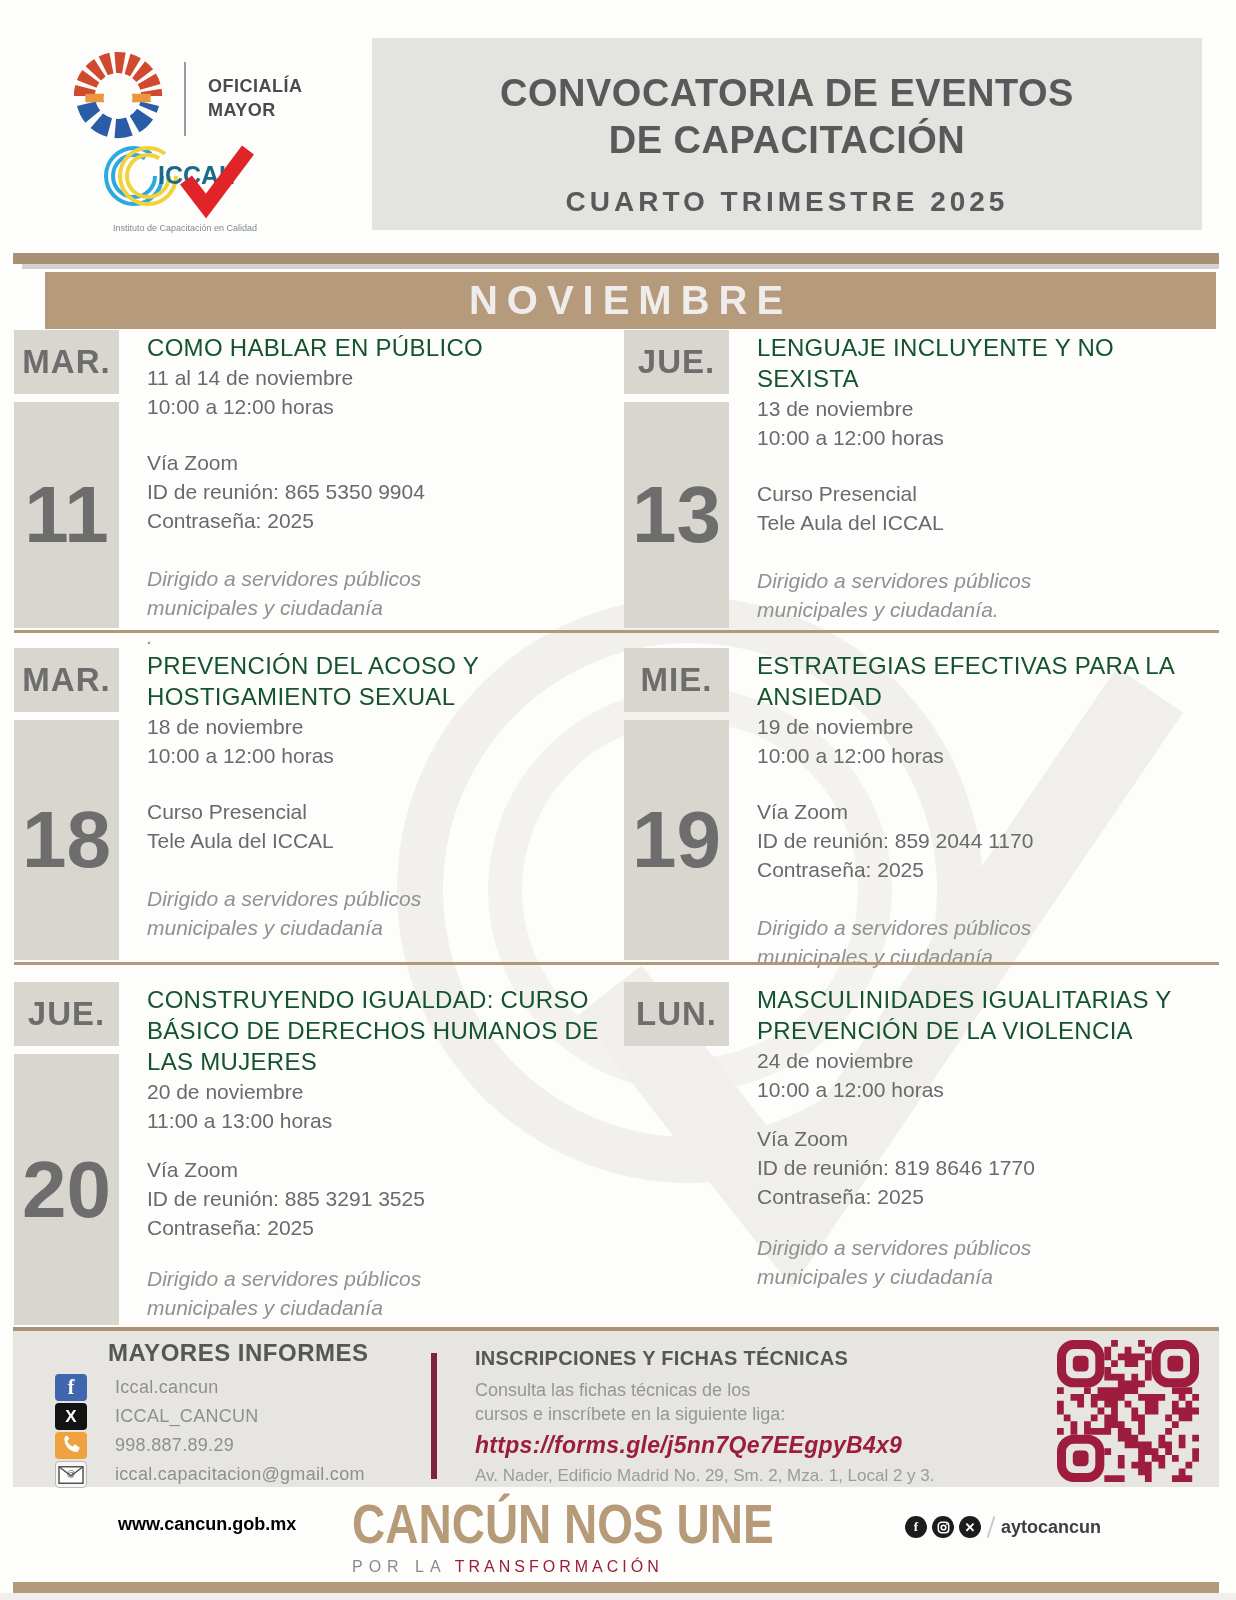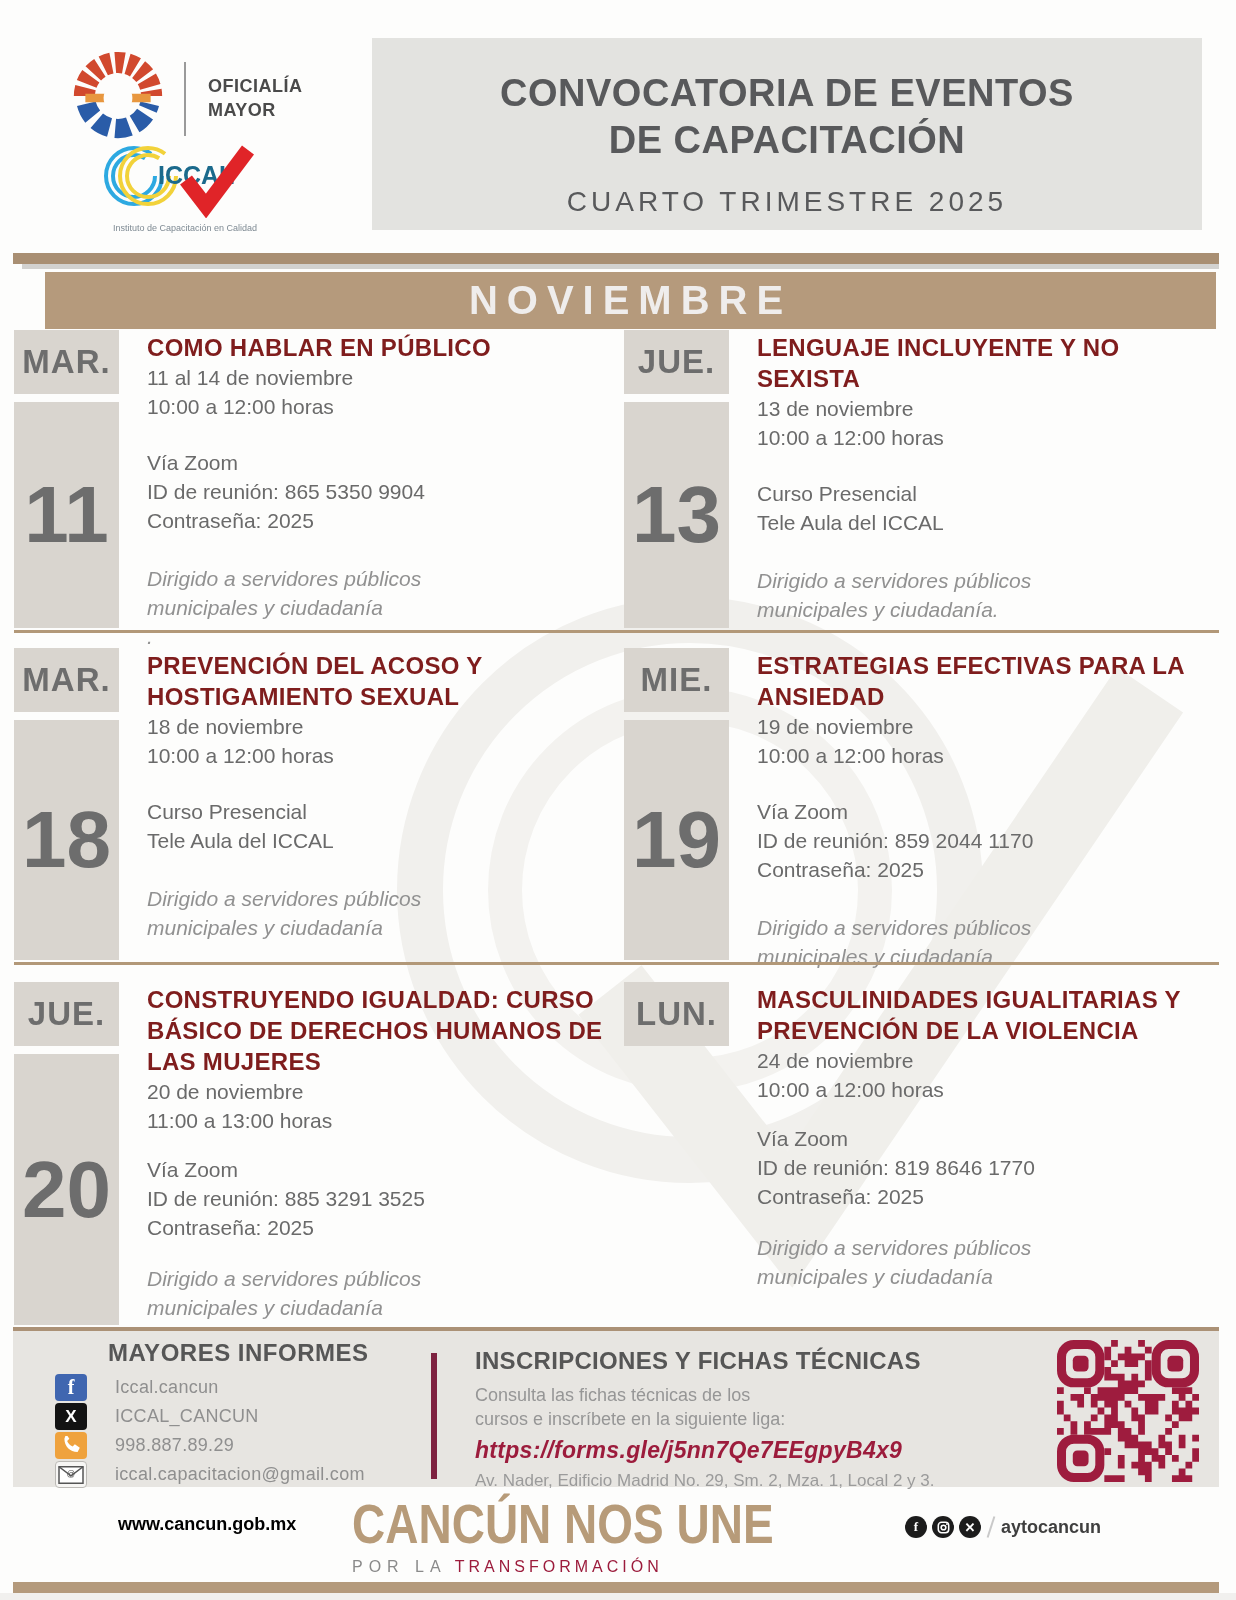--- a/index.html
+++ b/index.html
@@ -9,60 +9,60 @@
   .sun-logo{position:absolute;left:70px;top:50px;width:96px;height:96px;}
   .v-divider{position:absolute;left:184px;top:62px;width:2px;height:74px;background:#9a9a9a;}
   .org-text{position:absolute;left:208px;top:74px;font-size:18px;font-weight:700;color:#4a4a4a;
             line-height:24px;letter-spacing:.5px;}
   .iccal-logo{position:absolute;left:100px;top:140px;width:170px;text-align:center;}
   .iccal-caption{font-size:9px;color:#7e8a93;margin-top:1px;}
   .title-box{position:absolute;left:372px;top:38px;width:830px;height:192px;background:#e3e3e0;
              text-align:center;}
   .title-main{margin-top:32px;font-size:38px;font-weight:700;color:#58595b;line-height:47px;
               letter-spacing:.5px;}
-  .title-sub{margin-top:22px;font-size:28px;font-weight:400;color:#58595b;letter-spacing:4px;}
+  .title-sub{margin-top:22px;font-size:28px;font-weight:700;color:#58595b;letter-spacing:4px;}
   
   .thin-bar{position:absolute;left:13px;top:253px;width:1206px;height:11px;background:#a98f73;}
   .thin-bar-shadow{position:absolute;left:22px;top:264px;width:1197px;height:5px;background:#d2d1cf;}
   .month-banner{position:absolute;left:45px;top:272px;width:1171px;height:57px;background:#b59a7c;
                 display:flex;align-items:center;justify-content:center;}
   .month-banner span{color:#efedec;font-size:40px;font-weight:700;letter-spacing:9px;}
   .sep{position:absolute;left:14px;width:1205px;height:3px;background:#b29878;}
   
   .watermark{position:absolute;left:360px;top:560px;width:880px;height:790px;pointer-events:none;}
   
   .row-col{position:absolute;display:flex;}
   .daycol{display:flex;flex-direction:column;width:105px;flex:0 0 105px;margin-right:28px;}
   .day-abbr{height:64px;background:#d9d5cf;display:flex;align-items:center;justify-content:center;
             font-size:33px;font-weight:700;color:#6d6d6d;letter-spacing:1px;}
   .day-num{flex:1;margin-top:8px;background:#d9d5cf;display:flex;align-items:center;justify-content:center;
            font-size:80px;font-weight:700;color:#6d6d6d;}
   .details{flex:1;padding-top:2px;}
-  .etitle{font-size:24px;font-weight:700;color:#7f1d1d;line-height:31px;letter-spacing:.3px;}
+  .etitle{font-size:24px;font-weight:400;color:#14532d;line-height:31px;letter-spacing:.3px;}
   .eline{font-size:21px;color:#6a6a6a;line-height:29px;}
   .eloc{margin-top:27px;}
   .eaud{margin-top:29px;font-style:italic;color:#919191;}
   .eaud .eline{color:#919191;font-size:21px;}
   
   .footer{position:absolute;left:13px;top:1327px;width:1206px;height:160px;background:#e7e5e1;
           border-top:4px solid #ab9176;box-sizing:border-box;}
   .informes-title{position:absolute;left:95px;top:8px;font-size:24px;font-weight:700;color:#565656;
                   letter-spacing:.5px;}
   .contact-list{position:absolute;left:42px;top:42px;}
   .contact-row{display:flex;align-items:center;height:29px;}
   .contact-icon{width:32px;height:27px;border-radius:4px;display:flex;align-items:center;
                 justify-content:center;flex-shrink:0;}
   .ci-fb{background:#4066b0;color:#fff;font-weight:700;font-size:20px;font-family:"Liberation Serif",serif;}
   .ci-x{background:#131313;color:#fff;font-weight:700;font-size:17px;}
   .ci-ph{background:#efa23d;}
   .ci-mail{background:#f7f6f4;border:1px solid #bcbab6;box-sizing:border-box;}
   .contact-label{margin-left:28px;font-size:18px;color:#8f8f8f;letter-spacing:.3px;}
   .footer-divider{position:absolute;left:418px;top:22px;width:6px;height:126px;background:#7e2240;}
   .footer-right{position:absolute;left:462px;top:16px;width:560px;}
-  .inscripciones-title{font-size:24px;font-weight:700;color:#565656;letter-spacing:.3px;}
+  .inscripciones-title{font-size:20px;font-weight:700;color:#565656;letter-spacing:.3px;}
   .consulta{margin-top:8px;font-size:18px;color:#969696;line-height:24px;}
   .form-link{display:inline-block;margin-top:6px;font-size:23px;font-weight:700;font-style:italic;
              color:#9c1c3c;text-decoration:none;letter-spacing:.3px;}
   .address{margin-top:7px;font-size:17px;color:#9b9b9b;}
   .qr-box{position:absolute;right:20px;top:9px;width:142px;height:142px;}
   
   .site-url{position:absolute;left:118px;top:1514px;font-size:18px;font-weight:700;color:#000000;}
   .brand{position:absolute;left:352px;top:1492px;width:430px;text-align:left;}
   .brand-main{font-size:46px;font-weight:700;color:#b79b79;letter-spacing:0px;
               transform:scaleY(1.22);transform-origin:top;line-height:52px;}

